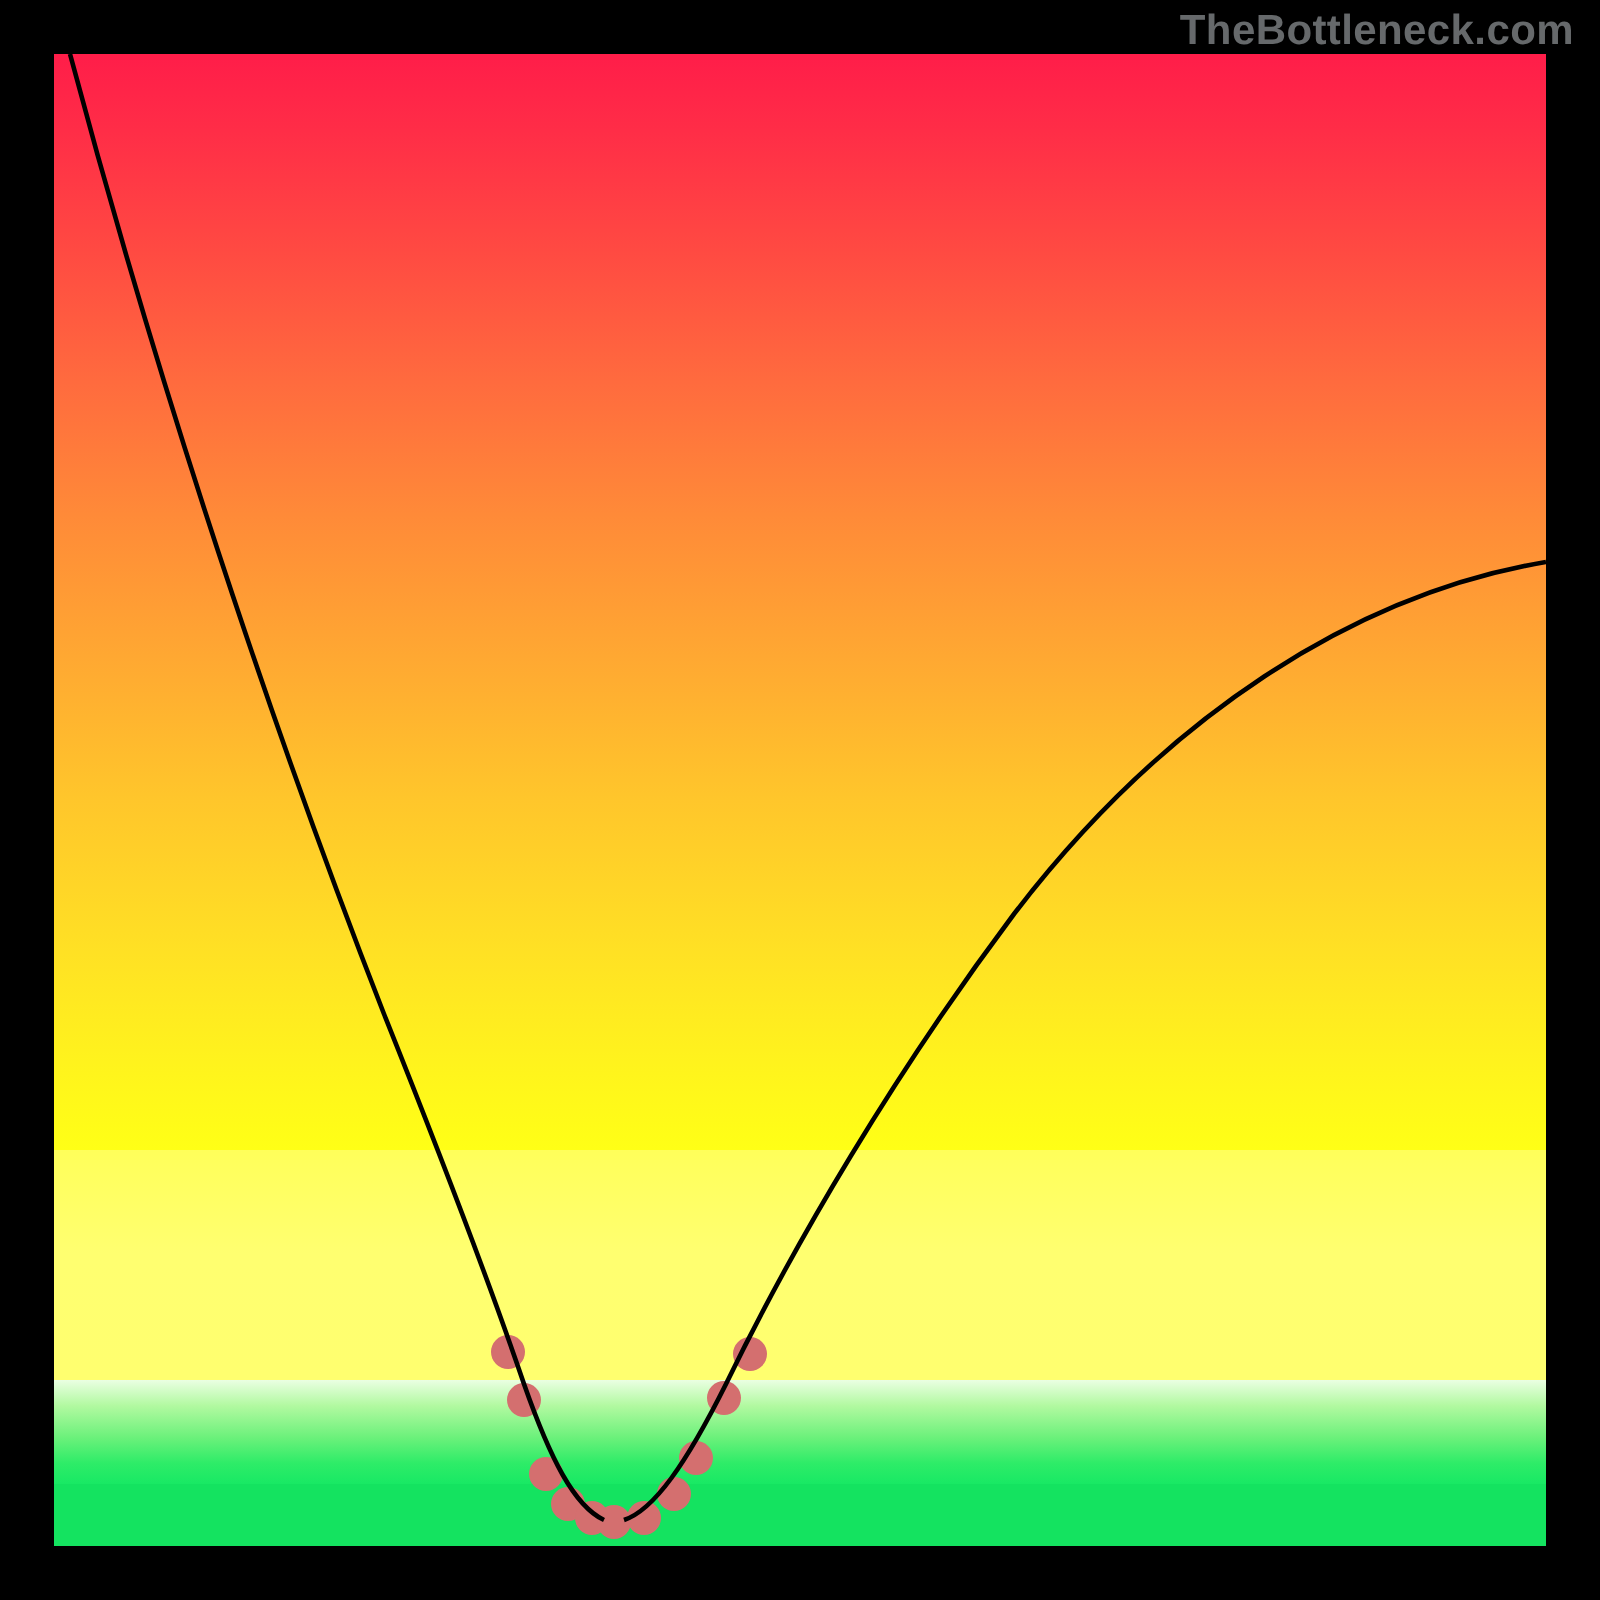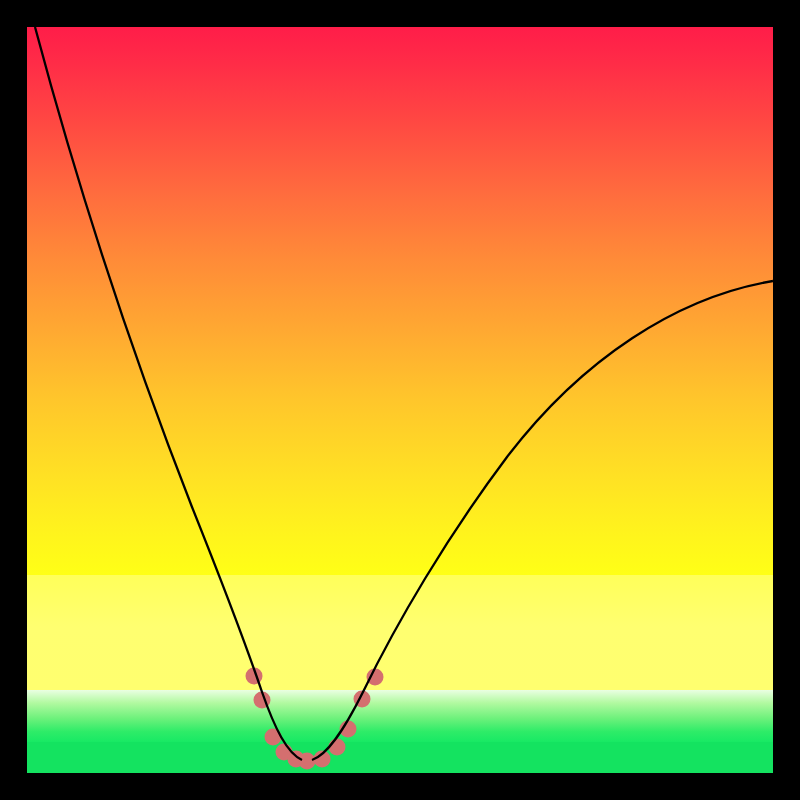--- a/index.html
+++ b/index.html
@@ -126,13 +126,14 @@
                C 195 555, 218 615, 235 665
                C 248 702, 260 726, 275 733" fill="none" stroke="#000" stroke-width="2.3"></path>
 
       <path d="M 285 733
                C 300 728, 316 705, 336 665
                C 370 595, 420 510, 480 430
                C 555 332, 650 270, 746 254" fill="none" stroke="#000" stroke-width="2.3"></path>
     </svg>
   </div>
 
+  <div class="watermark">TheBottleneck.com</div>
 </div>
 
 </body></html>

